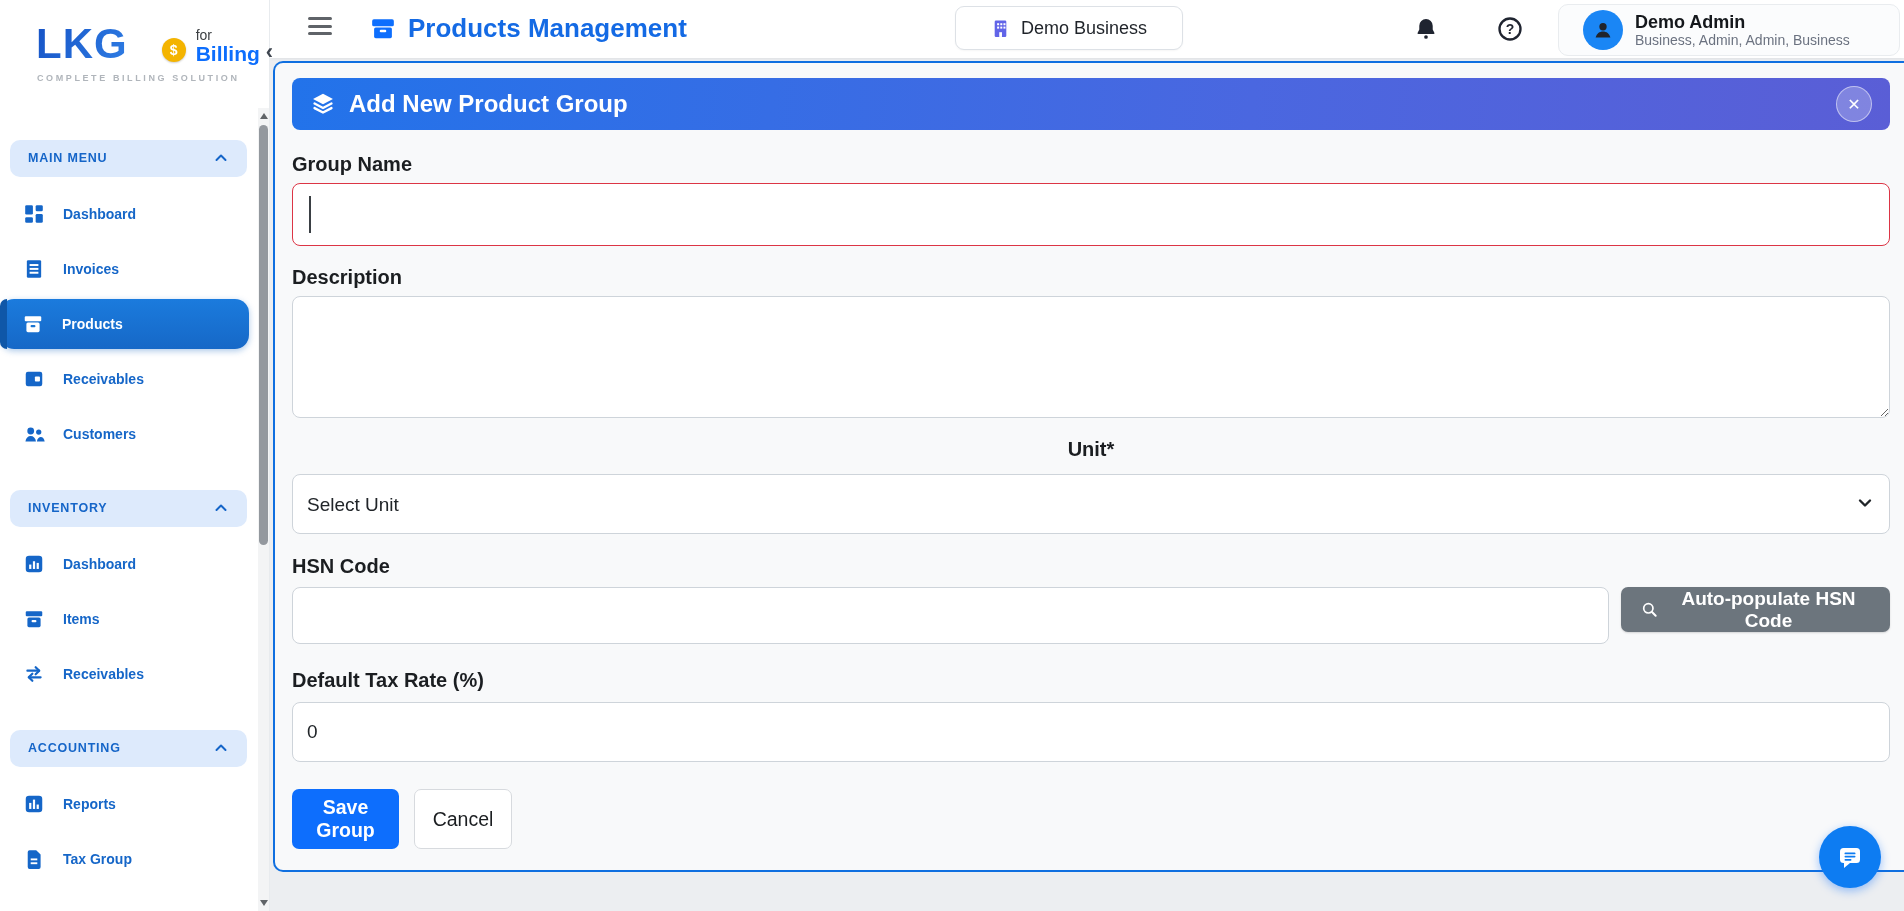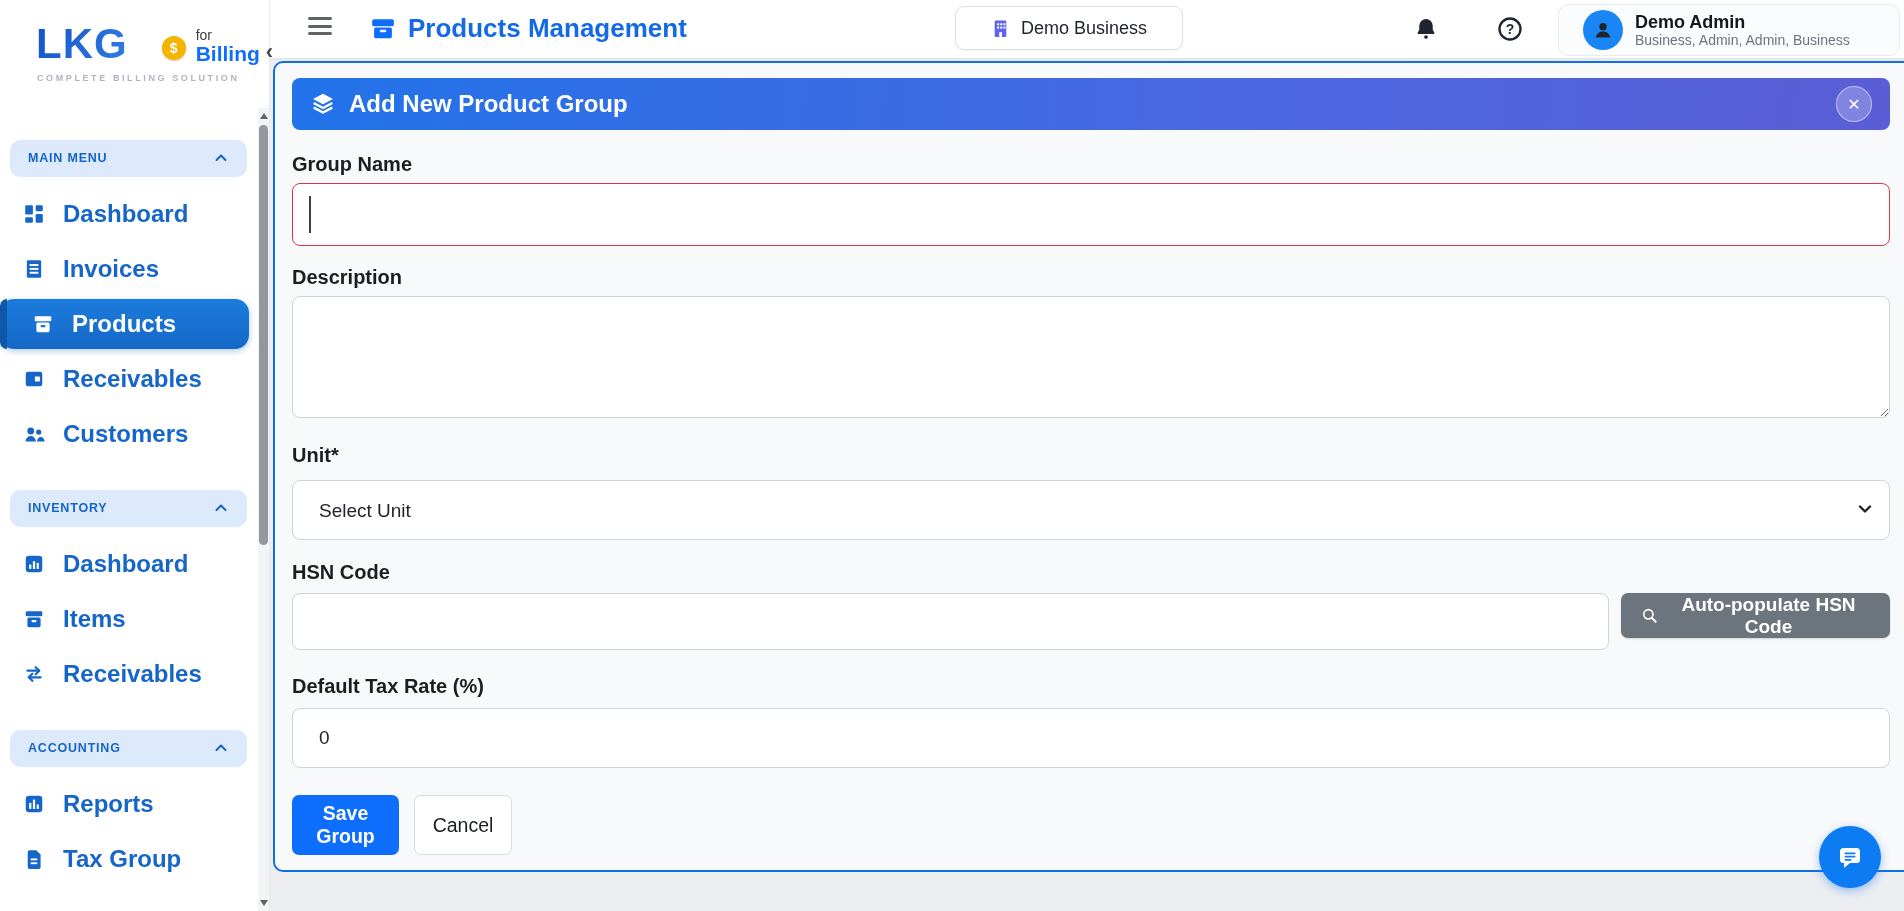--- a/index.html
+++ b/index.html
@@ -3,40 +3,40 @@
 <meta charset="utf-8">
 <style>
   * { box-sizing: border-box; margin: 0; padding: 0; }
   html,body { width:1904px; height:911px; overflow:hidden; }
   body { font-family:"Liberation Sans","DejaVu Sans",sans-serif; background:#eceef1; color:#212529; }
   .app { display:flex; width:1904px; height:911px; }
 
   
   .sidebar { width:270px; flex:0 0 270px; background:#fff; position:relative; border-right:1px solid #e8ebee; z-index:3; }
   .logo-area { padding:24px 0 0 36px; }
-  .logo-row { display:flex; align-items:flex-start; }
+  .logo-row { display:flex; align-items:center; }
   .brand { font-size:42px; font-weight:800; line-height:40px; letter-spacing:1px;
            background:linear-gradient(120deg,#1653c6,#2f7de4); -webkit-background-clip:text; background-clip:text; color:transparent; }
   .coin { width:24px; height:24px; border-radius:50%; background:#f4b400; color:#fff; font-size:14px; font-weight:700;
           display:flex; align-items:center; justify-content:center; margin:12px 0 0 34px; box-shadow:0 1px 2px rgba(0,0,0,.2); }
   .for-billing { margin:4px 0 0 10px; line-height:1.05; }
   .for-txt { font-size:14px; color:#3c4043; display:block; }
   .billing-txt { font-size:21px; font-weight:800; color:#0d6efd; display:block; }
   .tagline { margin:8px 0 0 1px; font-size:9px; letter-spacing:2.6px; color:#b0b5bb; font-weight:600; }
   .collapse-chevron { position:absolute; top:42px; right:-4px; font-size:22px; color:#3f4650; font-weight:700; z-index:6; line-height:20px; }
 
   .nav { margin-top:57px; }
   .section-pill { height:37px; margin:0 22px 0 10px; background:#ddeafc; border-radius:10px; display:flex; align-items:center;
                   justify-content:space-between; padding:0 18px; color:#1565c8; font-size:12.5px; font-weight:700; letter-spacing:.8px; }
   .section-pill.mt { margin-top:31px; }
   .nav-item { --contrast:#fff; height:50px; margin:5px 20px 0 10px; display:flex; align-items:center; gap:18px;
-              padding-left:13px; color:#1566c8; font-size:24px; font-weight:600; border-radius:12px; cursor:pointer; }
+              padding-left:13px; color:#1566c8; font-size:14px; font-weight:600; border-radius:12px; cursor:pointer; }
   .section-pill + .nav-item { margin-top:12px; }
   .nav-item .nicon { width:22px; height:22px; display:inline-flex; }
-  .nav-item.active { --contrast:#1874d2; position:relative; margin-left:0; padding-left:32px; color:#fff;
+  .nav-item.active { --contrast:#1874d2; position:relative; margin-left:0; padding-left:22px; color:#fff;
                      background:linear-gradient(180deg,#1b7bdd,#1668c7); border-radius:14px; box-shadow:0 2px 6px rgba(21,101,192,.35); }
   .nav-item.active::before { content:""; position:absolute; left:0; top:0; bottom:0; width:7px; background:#0f57a8; border-radius:14px 0 0 14px; }
 
   .sb-scrollbar { position:absolute; top:108px; right:0; bottom:0; width:11px; background:#f3f4f5; }
   .sb-arrow { position:absolute; left:0; right:0; height:12px; display:flex; align-items:center; justify-content:center; }
   .sb-arrow.up { top:2px; } .sb-arrow.down { bottom:2px; }
   .tri-up { width:0; height:0; border-left:4px solid transparent; border-right:4px solid transparent; border-bottom:6px solid #606468; }
   .tri-down { width:0; height:0; border-left:4px solid transparent; border-right:4px solid transparent; border-top:6px solid #606468; }
   .sb-thumb { position:absolute; top:17px; left:1px; right:1px; height:420px; background:#93989e; border-radius:5px; }
 
@@ -62,24 +62,24 @@
   .content { position:relative; flex:1; background:#eceef1; }
   .card { position:absolute; left:3px; top:3px; right:0; bottom:39px; background:#f8f9fa; border:2px solid #0f6fe0; border-right:none;
           border-radius:10px 0 0 10px; padding:15px 14px 0 17px; overflow:hidden; }
   .modal-head { height:52px; border-radius:8px; background:linear-gradient(95deg,#2273ea 0%,#4a67e0 60%,#5a5ed6 100%);
                 display:flex; align-items:center; padding:16px 18px; color:#fff; }
   .modal-head .mtitle { font-size:24px; font-weight:700; margin-left:13px; }
   .close-btn { margin-left:auto; width:36px; height:36px; border-radius:50%; background:rgba(255,255,255,.24);
                border:1px solid rgba(255,255,255,.5); color:#fff; font-size:16px; font-weight:700; display:flex;
                align-items:center; justify-content:center; cursor:pointer; }
   .flabel { font-size:20px; font-weight:600; color:#1b1e21; line-height:22px; }
-  .lbl-group { margin-top:23px; } .lbl-desc { margin-top:20px; } .lbl-unit { margin-top:26px; }
+  .lbl-group { margin-top:23px; } .lbl-desc { margin-top:20px; } .lbl-unit { margin-top:20px;text-align:center; }
   .lbl-hsn { margin-top:21px; } .lbl-tax { margin-top:25px; }
   .input, .textarea, .selectbox { width:100%; background:#fff; border:1px solid #ced4da; border-radius:8px;
-        font-family:inherit; font-size:19px; color:#212529; padding:0 26px; outline:none; }
+        font-family:inherit; font-size:19px; color:#212529; padding:0 14px; outline:none; }
   .group-wrap { position:relative; margin-top:8px; }
   .input.group-name { height:63px; border:1.6px solid #dc3545; }
   .caret { position:absolute; left:17px; top:13px; bottom:13px; width:1.6px; background:#3a3f44; }
   .textarea { margin-top:8px; height:122px; padding:12px 14px; resize:both; display:block; }
   .select-wrap { position:relative; margin-top:14px; }
   .selectbox { height:60px; appearance:none; -webkit-appearance:none; cursor:pointer; }
   .select-arrow { position:absolute; right:16px; top:20px; pointer-events:none; display:flex; }
   .hsn-row { display:flex; gap:12px; margin-top:10px; align-items:flex-start; }
   .input.hsn { flex:0 0 1317px; height:57px; }
   .hsn-btn { height:45px; padding:0 20px; background:#6c757d; border:none; border-radius:7px; color:#fff; font-family:inherit;

